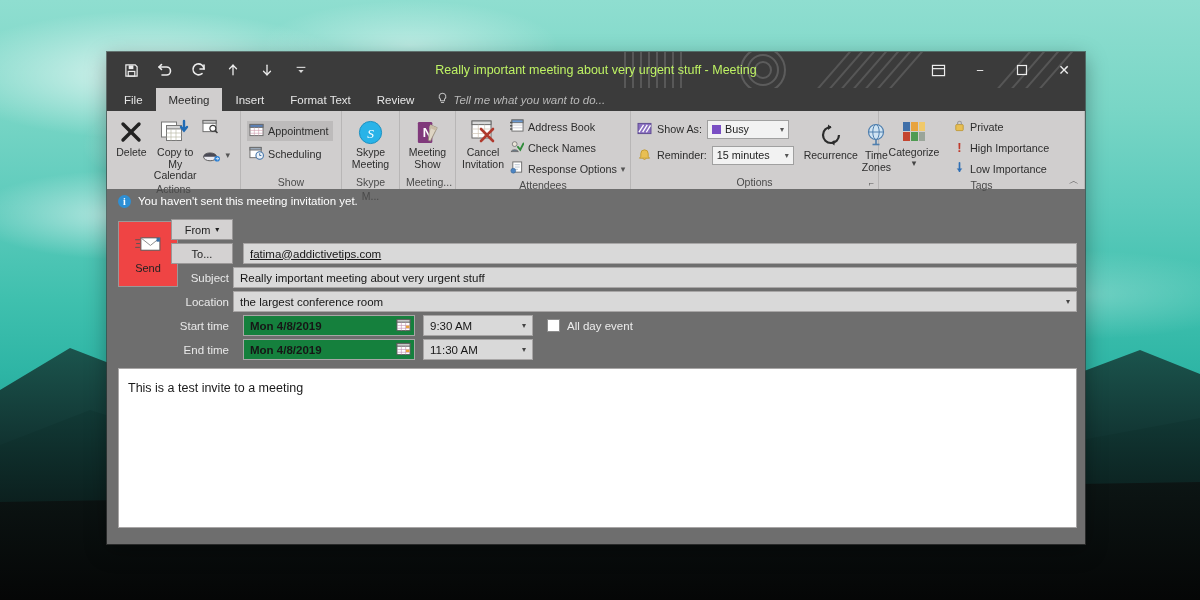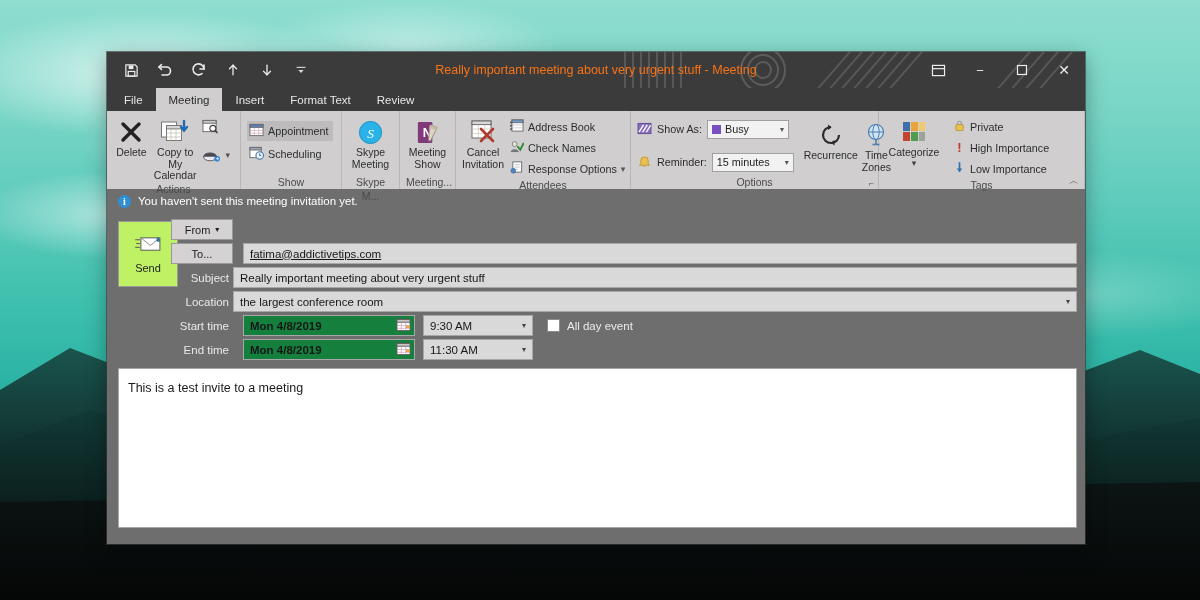--- a/index.html
+++ b/index.html
@@ -61,21 +61,21 @@
     z-index: 3;
   }
   .qat-btn {
     width: 20px; height: 20px;
     display: flex; align-items: center; justify-content: center;
     color: #e8e8e8;
   }
   .win-title {
     position: absolute; left: 0; top: 0; width: 100%; height: 36px;
     display: flex; align-items: center; justify-content: center;
-    color: #f97316; font-size: 12.5px; z-index: 2; pointer-events: none;
+    color: #bef264; font-size: 12.5px; z-index: 2; pointer-events: none;
   }
   .win-ctrls {
     position: absolute; right: 0; top: 0; height: 36px;
     display: flex; align-items: center; z-index: 3;
   }
   .win-ctrl {
     width: 42px; height: 36px;
     display: flex; align-items: center; justify-content: center;
     color: #ececec;
   }
@@ -158,21 +158,21 @@
 
   
   .hdr {
     background: #6e6e6e; padding: 6px 8px 8px 11px;
     display: flex; align-items: flex-start;
   }
   .send-wrap {
     width: 42px; padding-top: 2px;
   }
   .send-btn {
-    width: 60px; height: 66px; background: #bef264; border: 1px solid #9a9898;
+    width: 60px; height: 66px; background: #ef4444; border: 1px solid #9a9898;
     display: flex; flex-direction: column; align-items: center; justify-content: center;
     gap: 6px; font-size: 11px; color: #222;
   }
   .fields { flex: 1; margin-left: 11px; }
   .frow { display: flex; align-items: center; margin-bottom: 3px; }
   .flabel {
     width: 62px; text-align: right; padding-right: 4px;
     font-size: 11.5px; color: #e9e9e9;
   }
   .fbtn {
@@ -336,20 +336,29 @@
         <div class="win-ctrl" style="font-size:14px">✕</div>
       </div>
     </div>
 
     <div class="tabstrip">
       <div class="tab">File</div>
       <div class="tab active">Meeting</div>
       <div class="tab">Insert</div>
       <div class="tab">Format Text</div>
       <div class="tab">Review</div>
+      <div class="tellme">
+        <span>
+          <svg width="11" height="13" viewBox="0 0 12 14" fill="none" stroke="#c3c3c3" stroke-width="1.1">
+            <path d="M6 1.2a3.6 3.6 0 0 0-2.2 6.5V9.5h4.4V7.7A3.6 3.6 0 0 0 6 1.2z"></path>
+            <line x1="4.3" y1="11.3" x2="7.7" y2="11.3"></line>
+          </svg>
+        </span>
+        <span>Tell me what you want to do...</span>
+      </div>
     </div>
 
     <div class="ribbon">
 
       <div class="rgroup" style="width:134px">
         <div class="rg-body">
           <div class="big-btn">
             <span class="gl">
               <svg width="26" height="26" viewBox="0 0 26 26" stroke="#222" stroke-width="3.4" stroke-linecap="round">
                 <line x1="5" y1="5" x2="21" y2="21"></line>
@@ -523,21 +532,21 @@
               <span>Response Options</span>
               <span style="font-size:9px;color:#555">▾</span>
             </div>
           </div>
         </div>
         <div class="rg-label">Attendees</div>
       </div>
 
       <div class="rgroup" style="width:248px">
         <div class="rg-body" style="padding-top:3px">
-          <div style="display:flex;flex-direction:column;gap:11px;padding-right:6px">
+          <div style="display:flex;flex-direction:column;gap:4px;padding-right:6px">
             <div class="opt-row">
               <span>
                 <svg width="15" height="13" viewBox="0 0 16 14">
                   <rect x="1" y="1.5" width="14" height="11" fill="#8a6fc0" stroke="#5d4a90"></rect>
                   <g stroke="#fff" stroke-width="1.4">
                       <line x1="2" y1="11" x2="7" y2="3"></line>
                       <line x1="6" y1="11" x2="11" y2="3"></line>
                       <line x1="10" y1="11" x2="14.5" y2="3.6"></line>
                     </g>
                 </svg>

